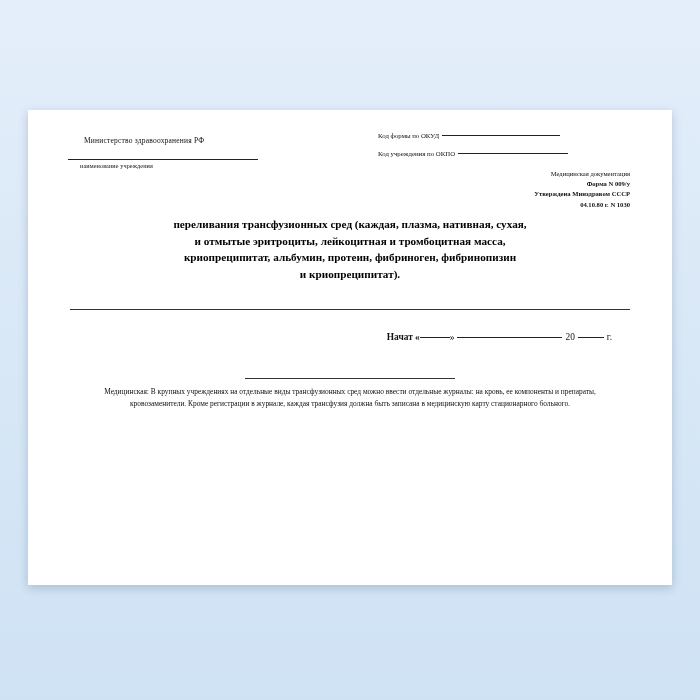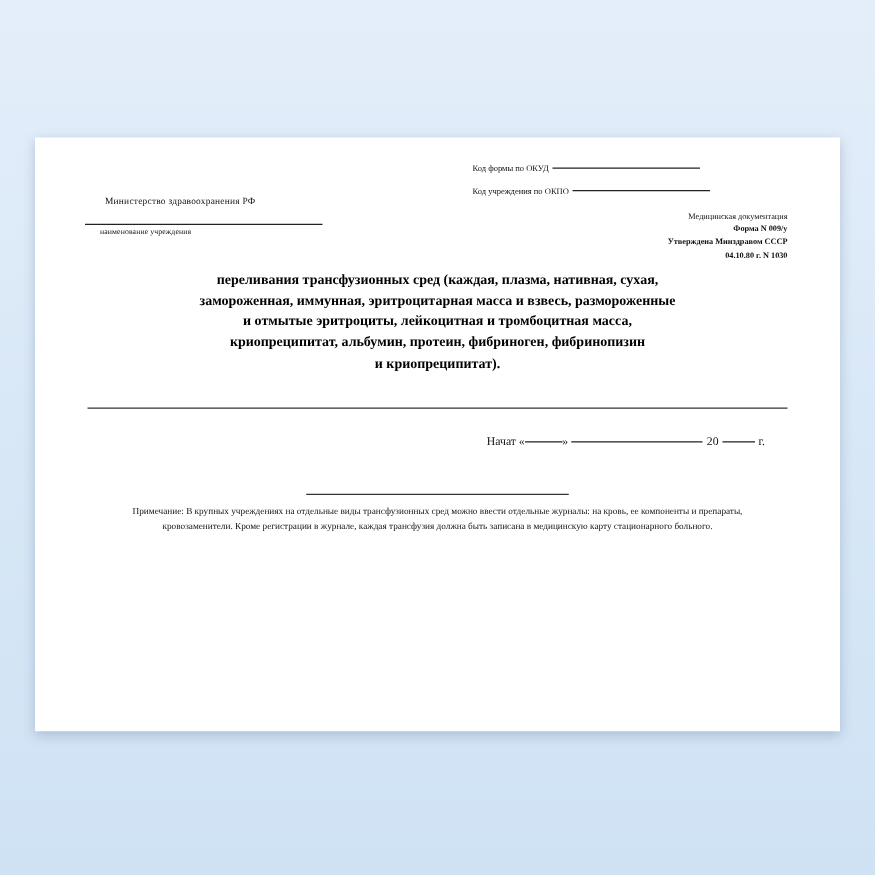--- a/index.html
+++ b/index.html
@@ -35,21 +35,21 @@
     right: 0;
     bottom: 0;
     padding: 22px 34px 10px 34px;
     box-sizing: border-box;
   }
 
   
   .header-row {
     display: flex;
     justify-content: space-between;
-    align-items: center;
+    align-items: flex-start;
   }
   .header-left {
     width: 250px;
     padding-top: 4px;
   }
   .org-line {
     font-size: 7.5px;
     color: #111;
     letter-spacing: 0.2px;
     padding-left: 22px;
@@ -131,21 +131,21 @@
     padding-right: 26px;
   }
   .date-row {
     text-align: right;
     font-size: 9.4px;
     color: #111;
     margin-bottom: 11px;
     white-space: nowrap;
   }
   .date-row .lbl {
-    font-weight: normal;
+    font-weight: bold;
   }
   .u-short {
     display: inline-block;
     width: 30px;
     border-bottom: 1px solid #222;
     height: 0;
     vertical-align: 2px;
   }
   .u-long {
     display: inline-block;
@@ -206,35 +206,34 @@
             <div class="bold">Форма N 009/у</div>
             <div class="bold">Утверждена Минздравом СССР</div>
             <div class="bold">04.10.80 г. N 1030</div>
           </div>
         </div>
       </div>
 
 
       <div class="subtitle">
         <div>переливания трансфузионных сред (каждая, плазма, нативная, сухая,</div>
-        <div>замороженная, иммунная, эритроцитарная масса и взвесь, размороженные</div>
         <div>и отмытые эритроциты, лейкоцитная и тромбоцитная масса,</div>
         <div>криопреципитат, альбумин, протеин, фибриноген, фибринопизин</div>
         <div>и криопреципитат).</div>
       </div>
 
       <div class="mid-rule"></div>
 
       <div class="dates">
         <div class="date-row">
           <span class="lbl">Начат «</span><span class="u-short"></span><span>»</span><span class="u-long"></span><span>20</span><span class="u-tiny"></span><span>г.</span>
         </div>
       </div>
 
       <div class="note-rule"></div>
       <div class="note">
-        <span>Примечание:</span>
+        <span>Медицинская:</span>
         <span>В крупных учреждениях на отдельные виды трансфузионных сред можно ввести отдельные журналы: на кровь, ее компоненты и препараты, кровозаменители. Кроме регистрации в журнале, каждая трансфузия должна быть записана в медицинскую карту стационарного больного.</span>
       </div>
 
     </div>
   </div>
 </div>
 
 </body></html>

